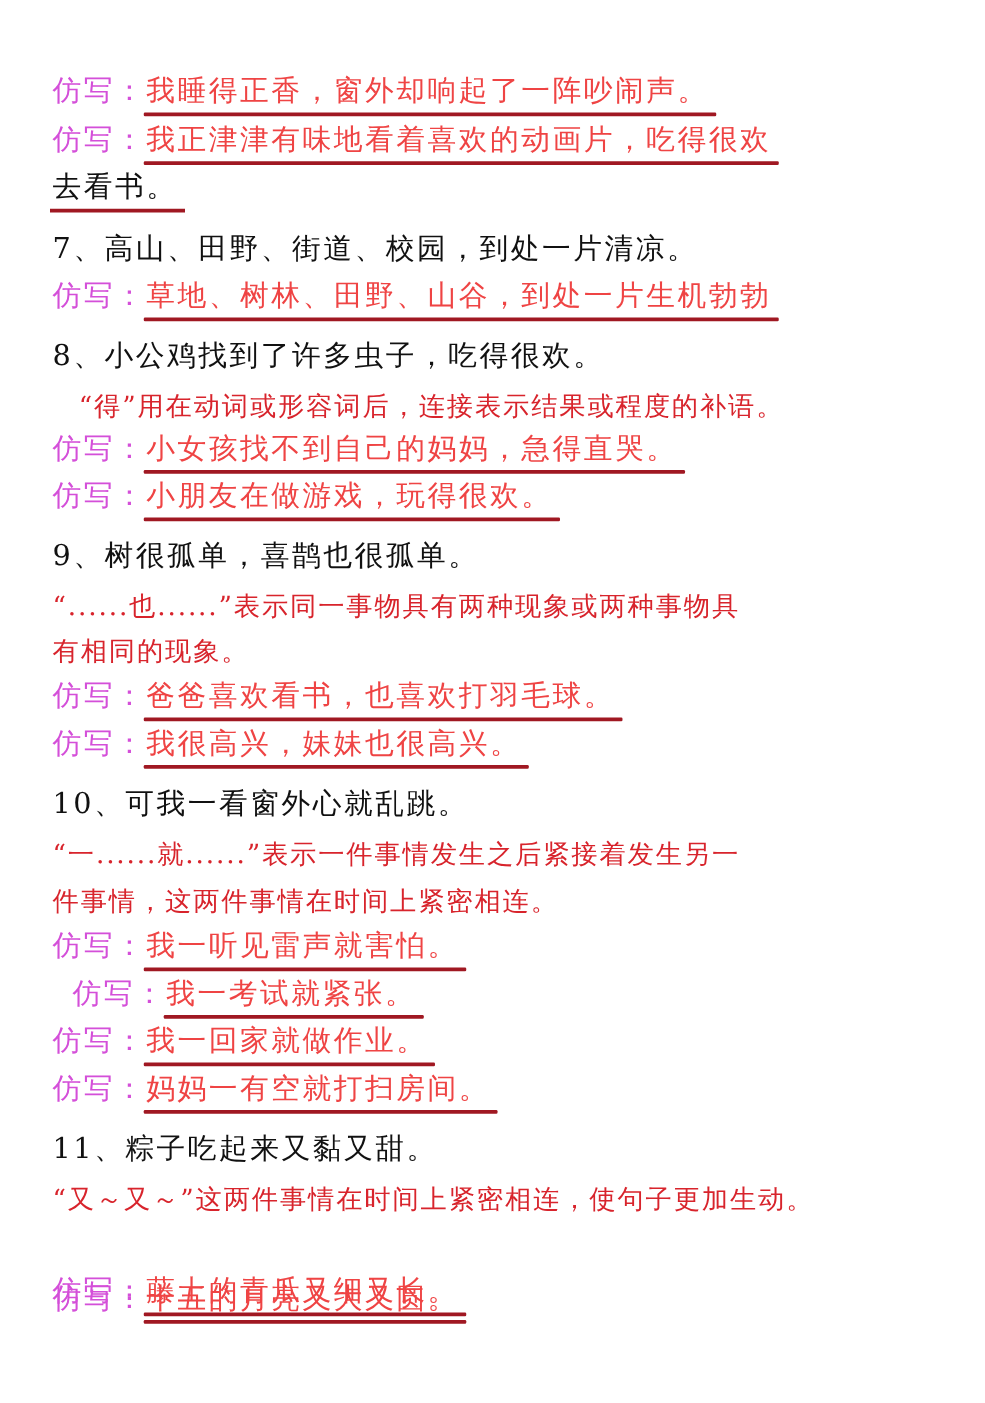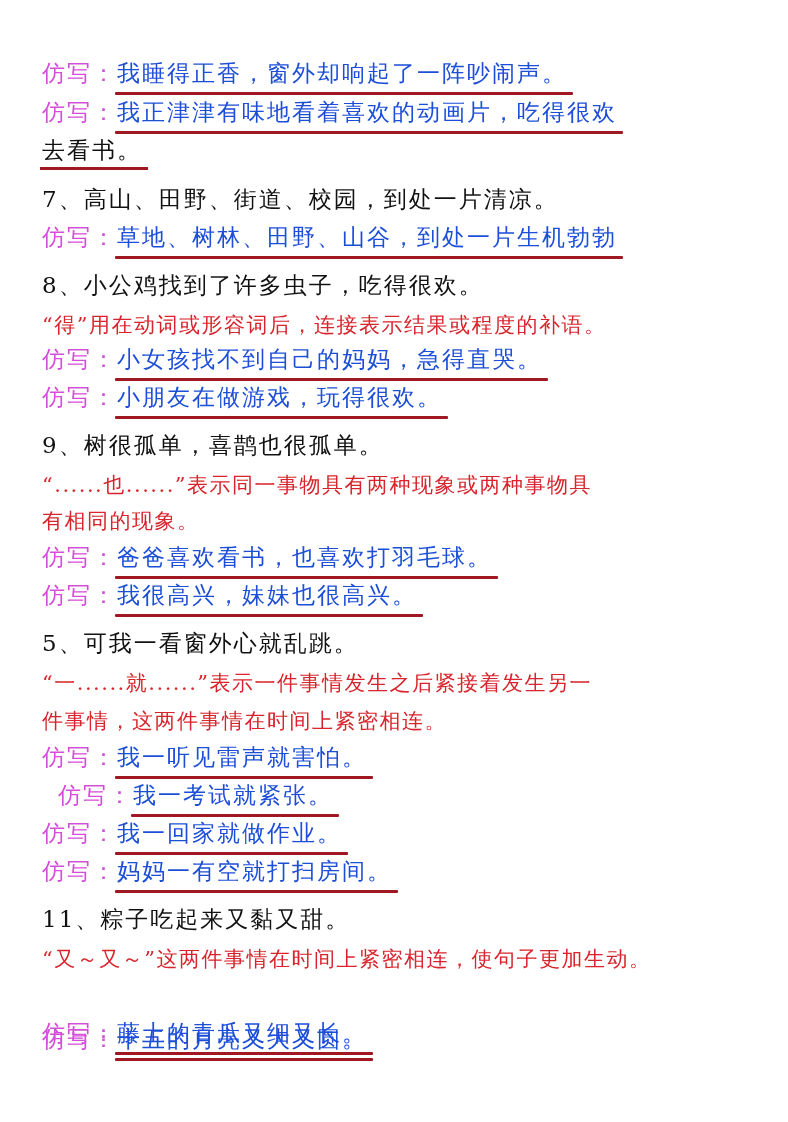--- a/index.html
+++ b/index.html
@@ -25,25 +25,24 @@
       left: 0;
       font-size: 23px;
       line-height: 30px;
       white-space: nowrap;
       letter-spacing: 2px;
     }
     .q { color: #111111; }
     .note { color: #d8242c; font-size: 21px; letter-spacing: 1.5px; }
     .label { color: #d44fd9; letter-spacing: 2px; }
     .answer {
-      color: #1d4ed8;
+      color: #ef4444;
       display: inline-block;
       position: relative;
       padding-right: 6px;
-      font-family: Liberation Mono, monospace;
     }
     .answer::after {
       content: "";
       position: absolute;
       left: -2px;
       right: 0;
       bottom: -5px;
       height: 3px;
       background: #a01822;
       border-radius: 1px;
@@ -78,39 +77,39 @@
   <div class="line" style="top:81px;">
     <span class="cont">去看书。</span>
   </div>
 
   <div class="line q" style="top:130px;">7、高山、田野、街道、校园，到处一片清凉。</div>
   <div class="line" style="top:168px;">
     <span class="label">仿写：</span><span class="answer">草地、树林、田野、山谷，到处一片生机勃勃</span>
   </div>
 
   <div class="line q" style="top:216px;">8、小公鸡找到了许多虫子，吃得很欢。</div>
-  <div class="line note" style="top:256px;">“得”用在动词或形容词后，连接表示结果或程度的补语。</div>
+  <div class="line note" style="top:256px;margin-left:21px;">“得”用在动词或形容词后，连接表示结果或程度的补语。</div>
   <div class="line" style="top:290px;">
     <span class="label">仿写：</span><span class="answer">小女孩找不到自己的妈妈，急得直哭。</span>
   </div>
   <div class="line" style="top:328px;">
     <span class="label">仿写：</span><span class="answer">小朋友在做游戏，玩得很欢。</span>
   </div>
 
   <div class="line q" style="top:376px;">9、树很孤单，喜鹊也很孤单。</div>
   <div class="line note" style="top:416px;">“......也......”表示同一事物具有两种现象或两种事物具</div>
   <div class="line note" style="top:452px;">有相同的现象。</div>
   <div class="line" style="top:488px;">
     <span class="label">仿写：</span><span class="answer">爸爸喜欢看书，也喜欢打羽毛球。</span>
   </div>
   <div class="line" style="top:526px;">
     <span class="label">仿写：</span><span class="answer">我很高兴，妹妹也很高兴。</span>
   </div>
 
-  <div class="line q" style="top:574px;">5、可我一看窗外心就乱跳。</div>
+  <div class="line q" style="top:574px;">10、可我一看窗外心就乱跳。</div>
   <div class="line note" style="top:614px;">“一......就......”表示一件事情发生之后紧接着发生另一</div>
   <div class="line note" style="top:652px;">件事情，这两件事情在时间上紧密相连。</div>
   <div class="line" style="top:688px;">
     <span class="label">仿写：</span><span class="answer">我一听见雷声就害怕。</span>
   </div>
   <div class="line" style="top:726px;margin-left:16px;">
     <span class="label">仿写：</span><span class="answer">我一考试就紧张。</span>
   </div>
   <div class="line" style="top:764px;text-align:right;">
     <span class="label">仿写：</span><span class="answer">我一回家就做作业。</span>

